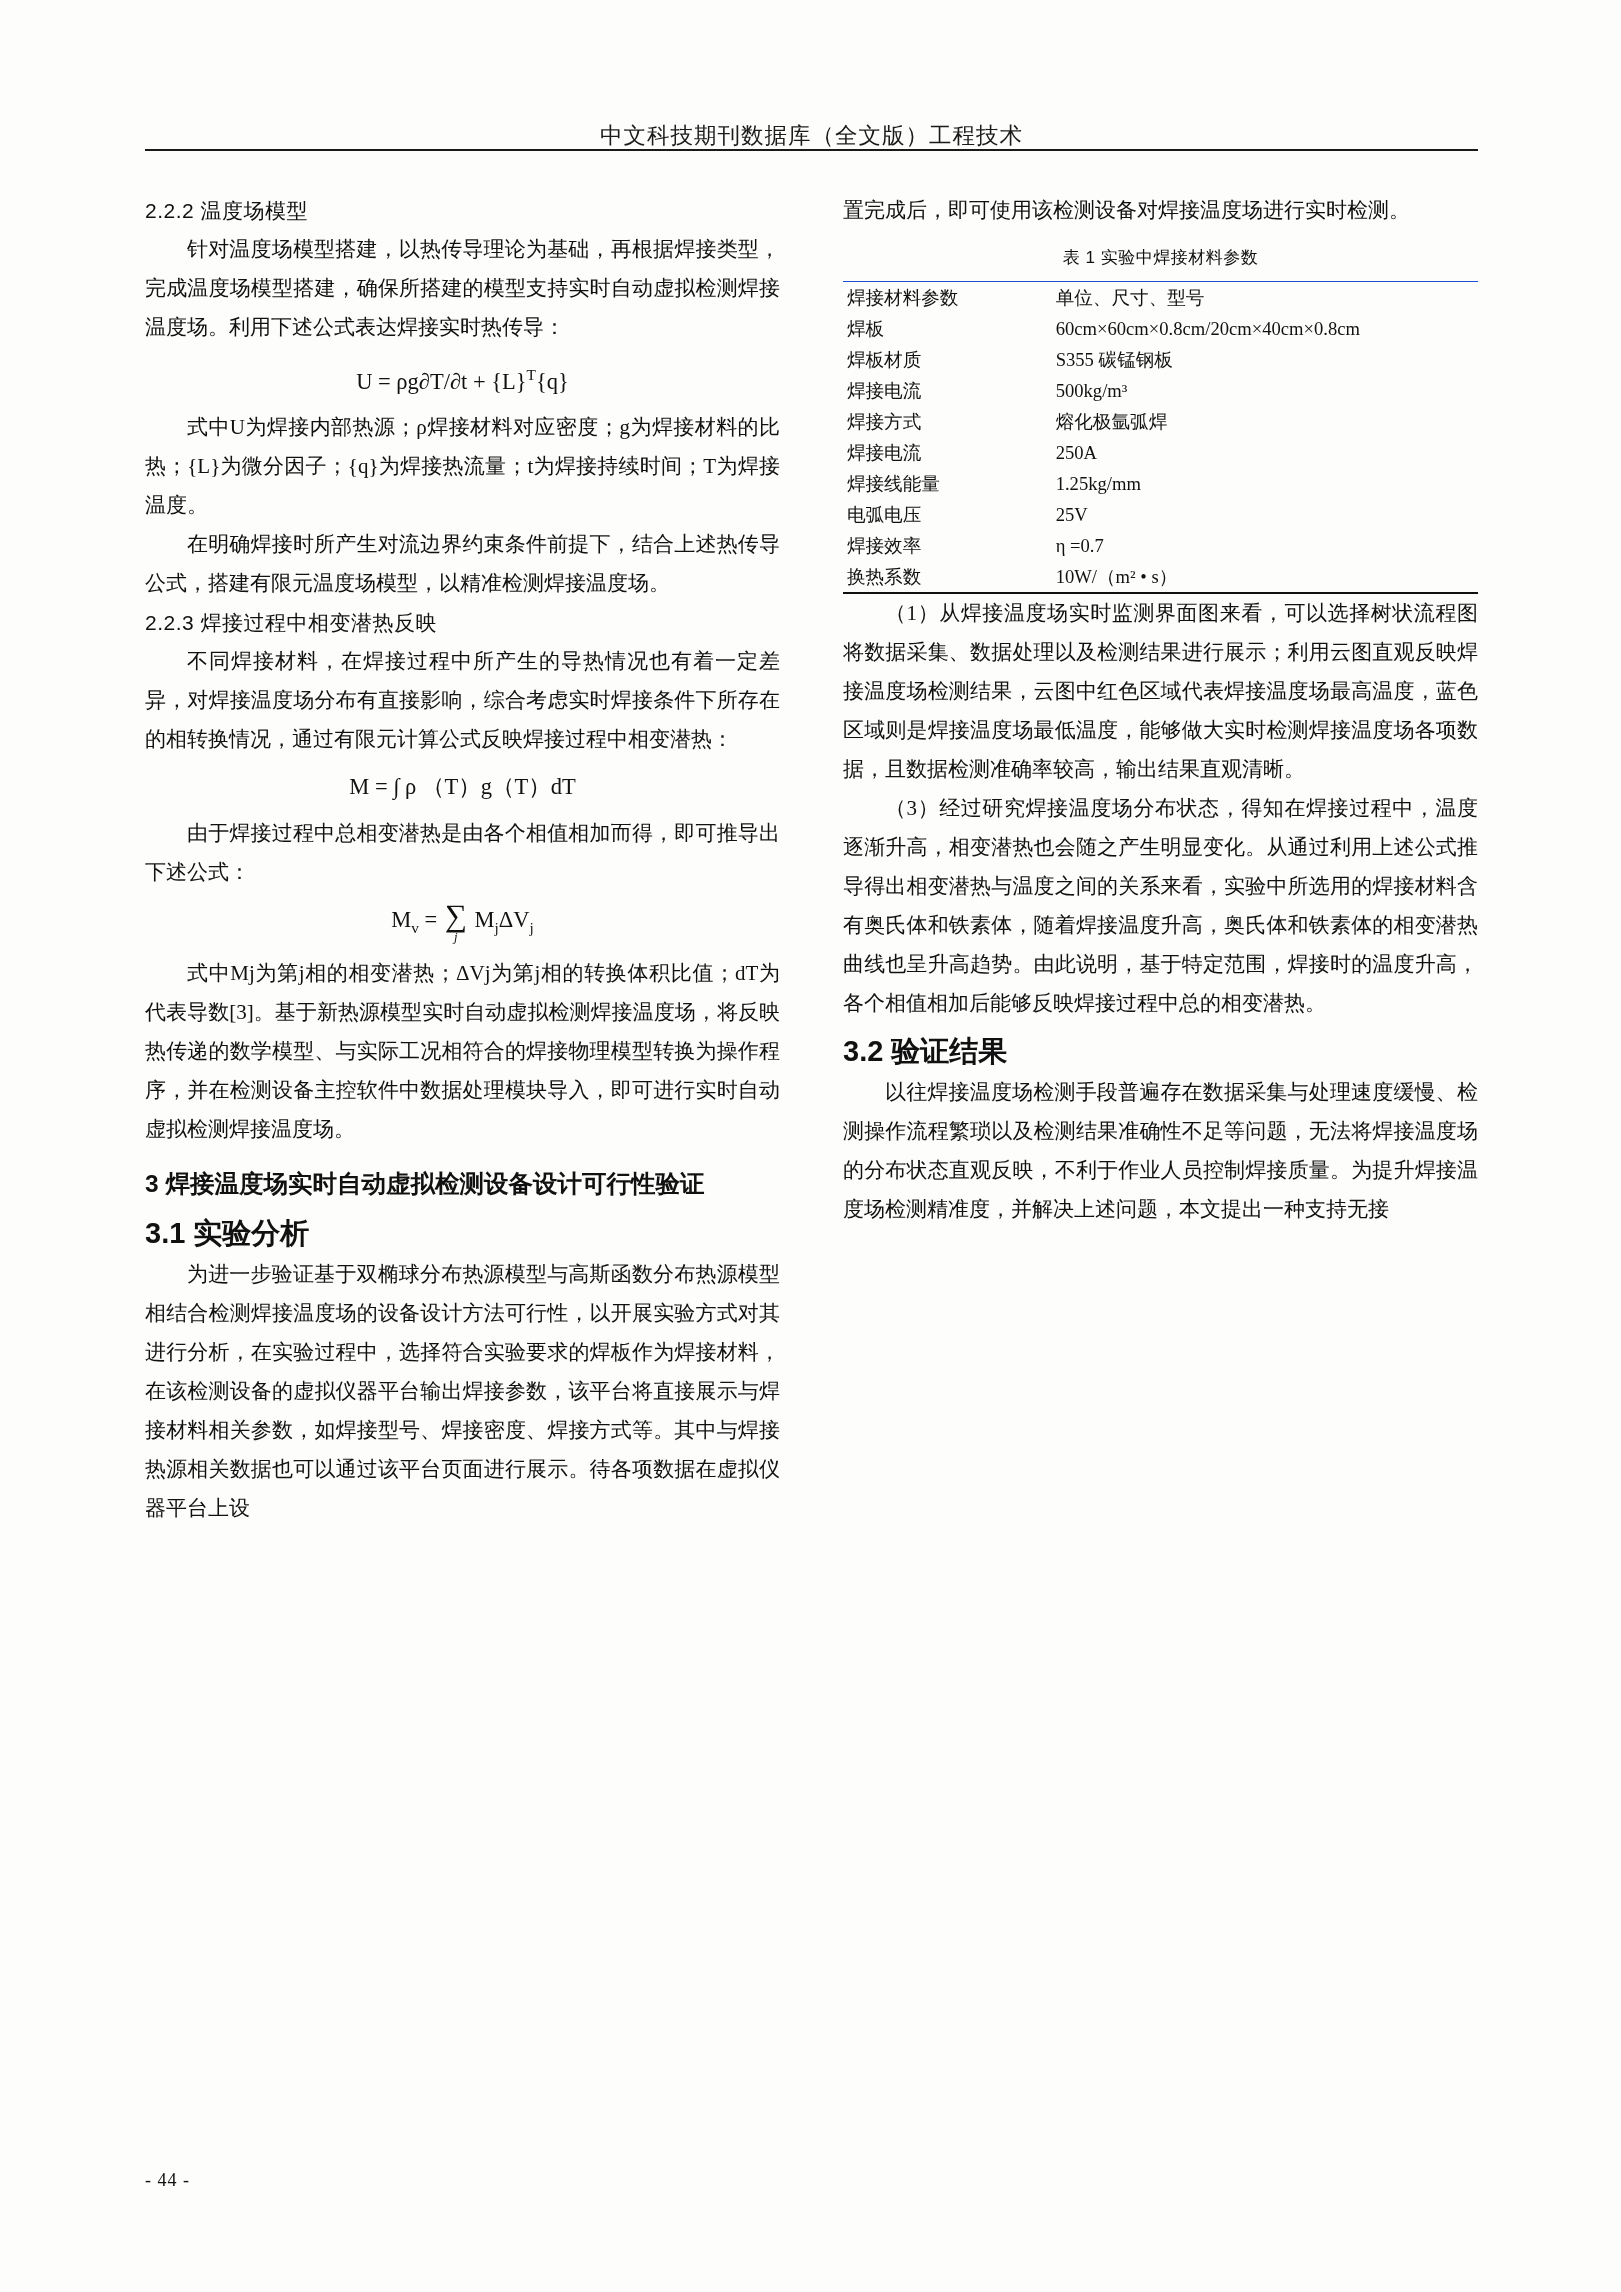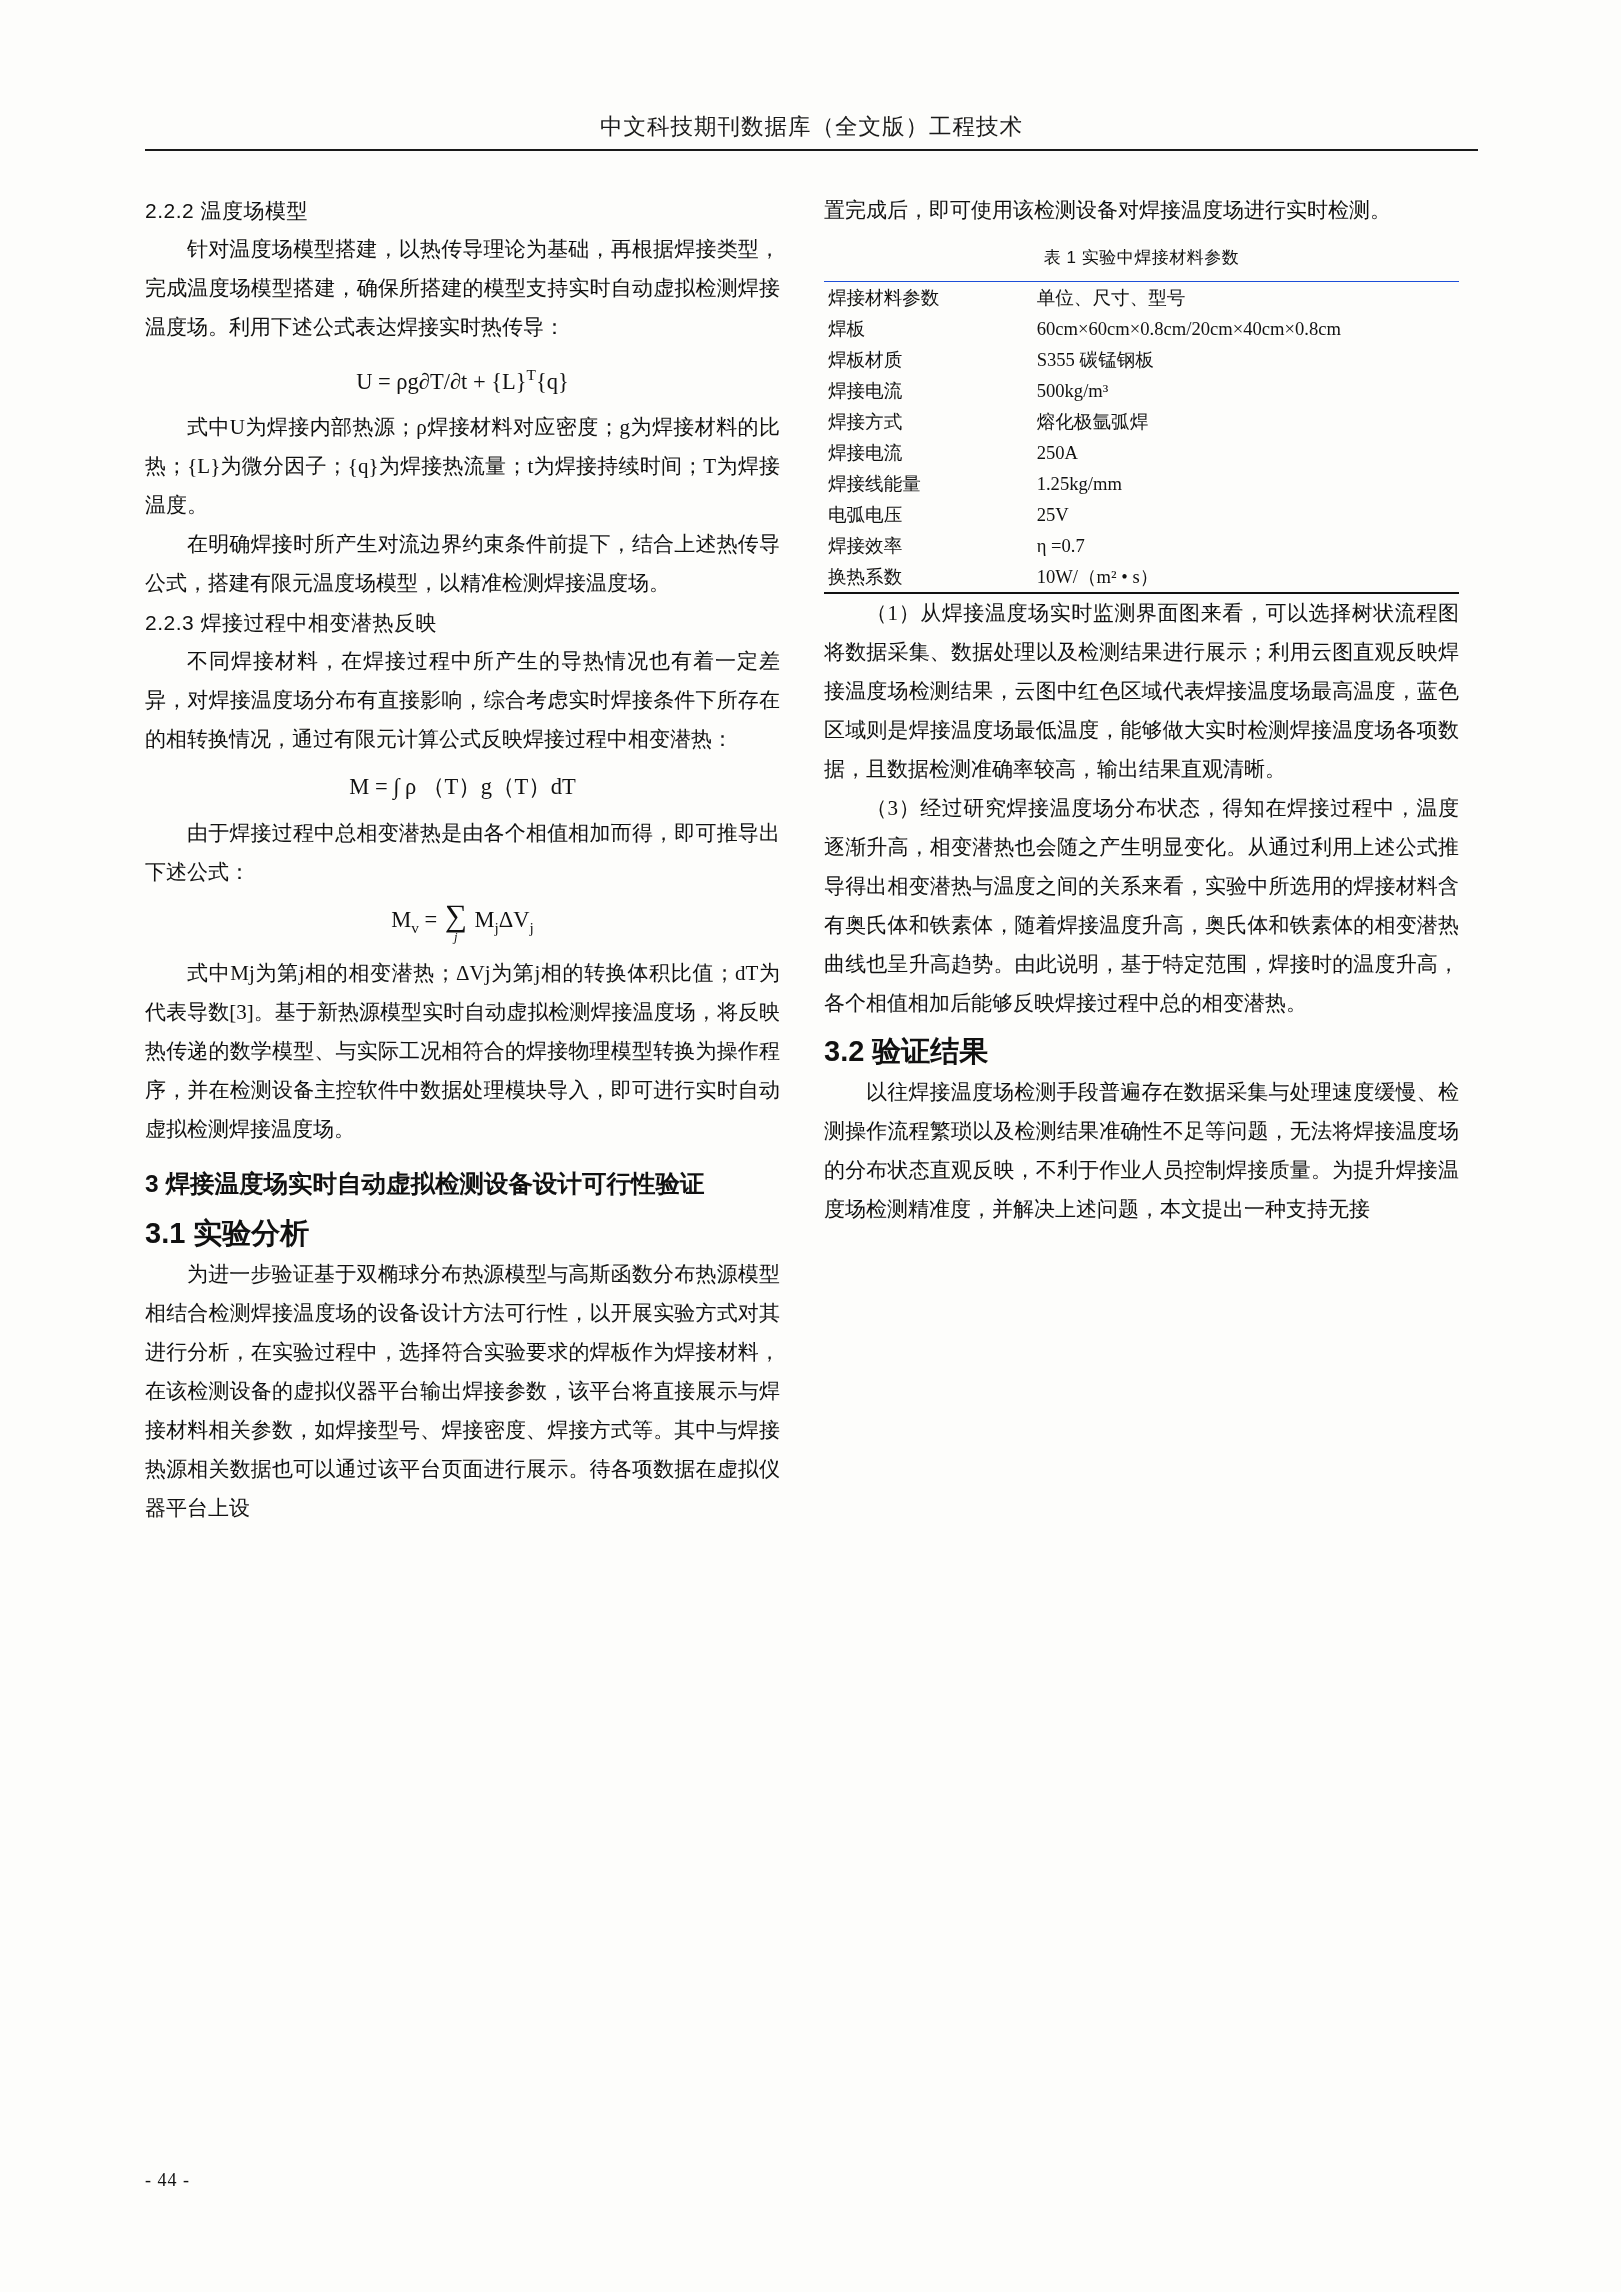--- a/index.html
+++ b/index.html
@@ -13,21 +13,21 @@
     background: #fdfdfb;
     margin: 0 auto;
     position: relative;
     box-sizing: border-box;
     font-family: "Liberation Serif", "DejaVu Serif", serif;
     color: #111;
     overflow: hidden;
   }
   .header {
     position: absolute;
-    top: 111px;
+    top: 120px;
     left: 145px;
     width: 1333px;
     text-align: center;
     font-family: "Liberation Sans", sans-serif;
     font-size: 22.5px;
     letter-spacing: 1px;
     color: #1a1a1a;
   }
   .header-rule {
     position: absolute;
@@ -38,20 +38,21 @@
     background: #1a1a1a;
   }
   .columns {
     position: absolute;
     top: 191px;
     left: 145px;
     width: 1333px;
     height: 1960px;
     display: flex;
     gap: 44px;
+    justify-content: space-between;
   }
   .col {
     width: 635px;
     font-size: 21px;
     line-height: 39px;
     text-align: justify;
     text-justify: inter-ideograph;
   }
   .p {
     margin: 0;

